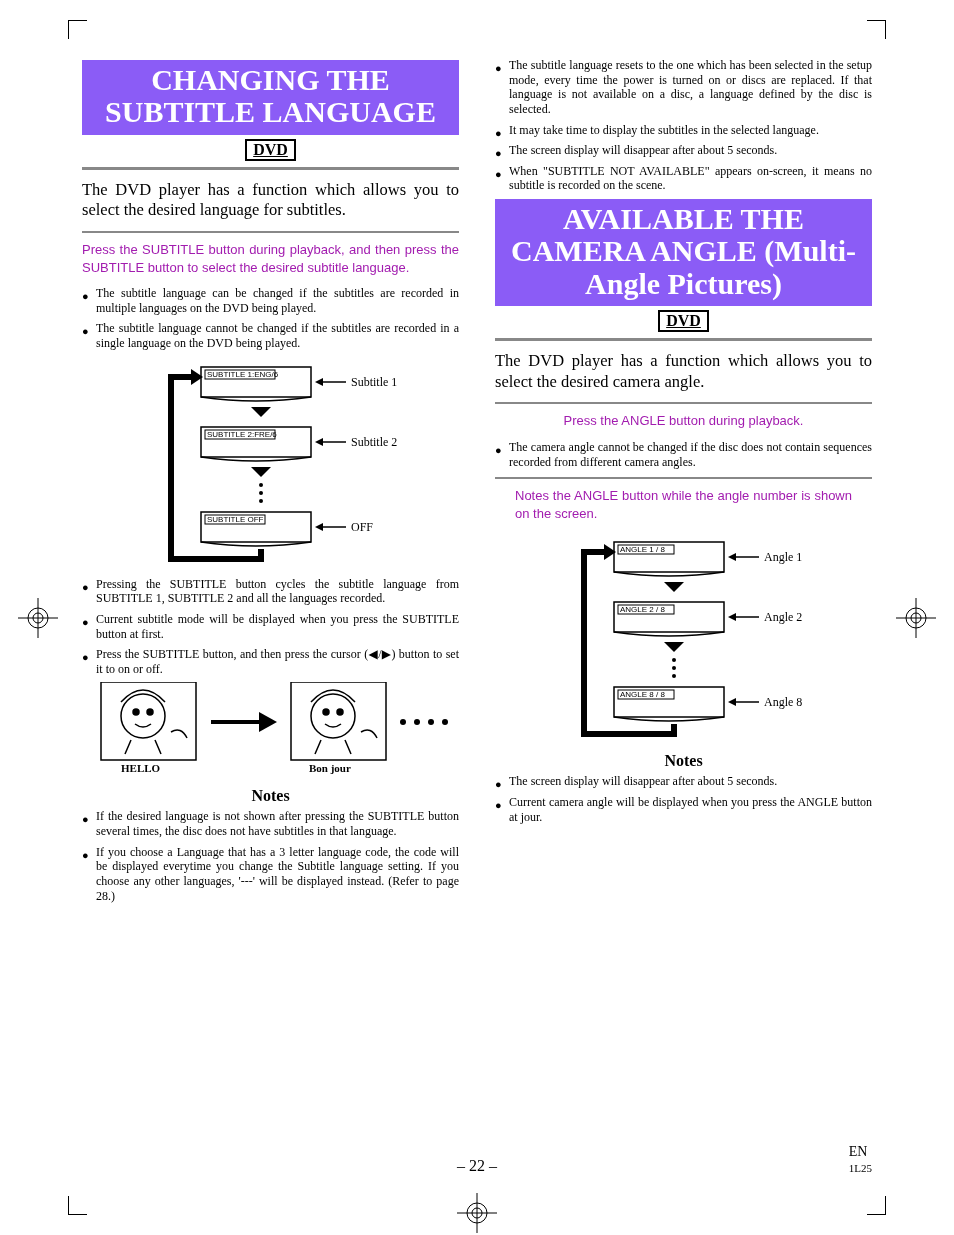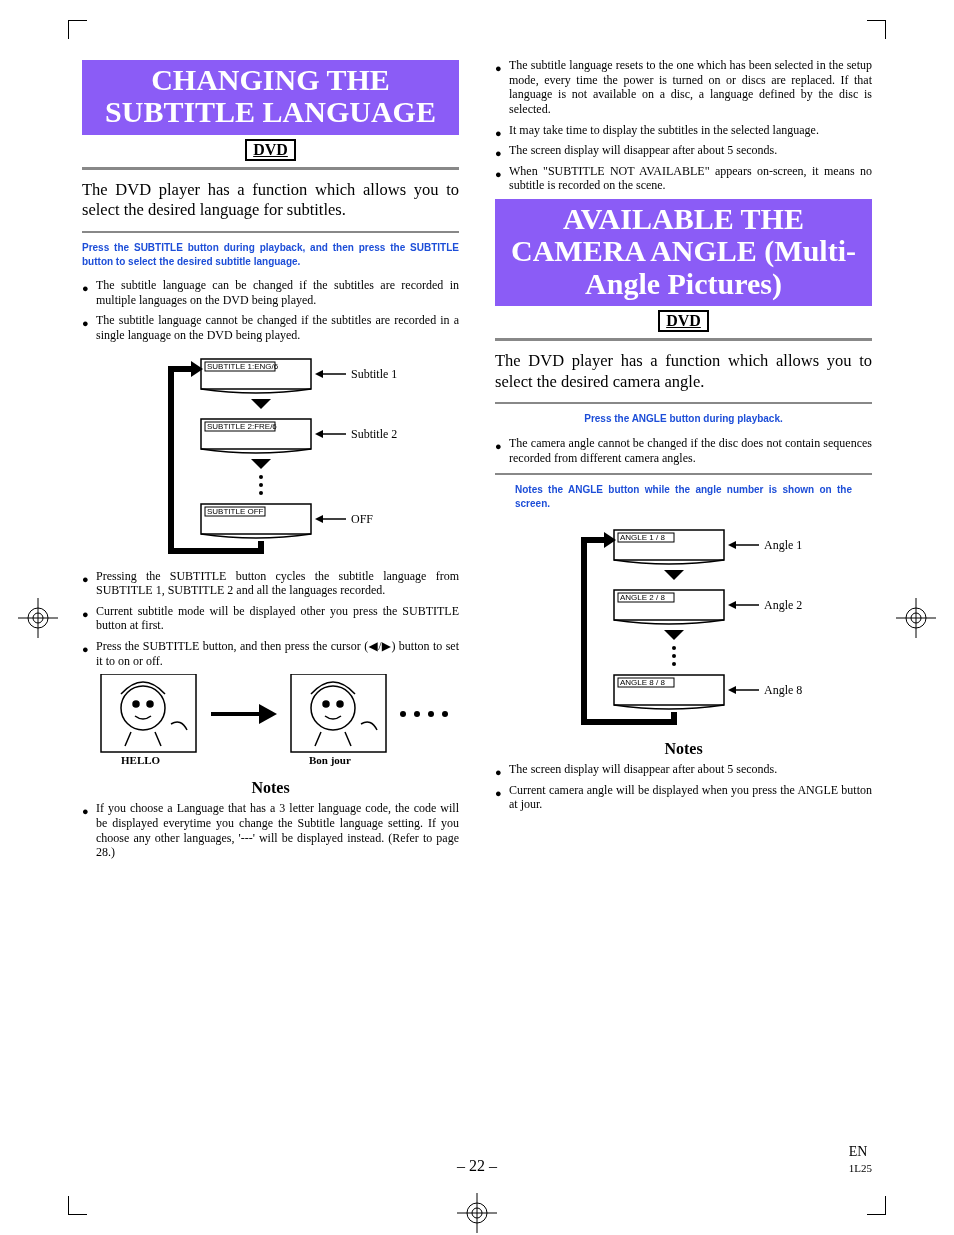--- a/index.html
+++ b/index.html
@@ -71,23 +71,23 @@
     margin: 8px 0 8px 0;
   }
   .para {
     font-size: 16.5px;
     text-align: justify;
     line-height: 1.25;
     margin: 0 0 10px 0;
   }
   .instr {
     font-family: Arial, Helvetica, sans-serif;
-    font-weight: bold;
-    color: #1d4ed8;
-    font-size: 10px;
+    font-weight: normal;
+    color: #a21caf;
+    font-size: 13px;
     text-align: justify;
     line-height: 1.35;
     margin: 0 0 10px 0;
   }
   ul.bullets {
     list-style: none;
     padding: 0;
     margin: 0 0 6px 0;
   }
   ul.bullets > li {
@@ -225,21 +225,21 @@
           <line x1="235" y1="170" x2="210" y2="170"></line>
             <polygon points="212,166 204,170 212,174" fill="#000" stroke="none"></polygon>
         </g>
         <text x="240" y="29" font-size="12">Subtitle 1</text>
         <text x="240" y="89" font-size="12">Subtitle 2</text>
         <text x="240" y="174" font-size="12">OFF</text>
       </svg>
 
       <ul class="bullets">
         <li>Pressing the SUBTITLE button cycles the subtitle language from SUBTITLE 1, SUBTITLE 2 and all the languages recorded.</li>
-        <li>Current subtitle mode will be displayed other you press the SUBTITLE button at first.</li>
+        <li>Current subtitle mode will be displayed when you press the SUBTITLE button at first.</li>
         <li>Press the SUBTITLE button, and then press the cursor (◀/▶) button to set it to on or off.</li>
       </ul>
 
       <svg class="diagram" width="360" height="95">
         <g stroke="#000" fill="none" stroke-width="1.5">
           <g transform="translate(10,0)">
             <rect x="0" y="0" width="95" height="78"></rect>
             <circle cx="42" cy="34" r="22"></circle>
             <circle cx="35" cy="30" r="3" fill="#000"></circle>
               <circle cx="49" cy="30" r="3" fill="#000"></circle>
@@ -264,20 +264,21 @@
           <text x="218" y="90" font-size="11" font-weight="bold" stroke="none" fill="#000">Bon jour</text>
           <circle cx="312" cy="40" r="3" fill="#000" stroke="none"></circle>
             <circle cx="326" cy="40" r="3" fill="#000" stroke="none"></circle>
             <circle cx="340" cy="40" r="3" fill="#000" stroke="none"></circle>
             <circle cx="354" cy="40" r="3" fill="#000" stroke="none"></circle>
         </g>
       </svg>
 
       <div class="notes-h">Notes</div>
       <ul class="bullets">
+        <li>If the desired language is not shown after pressing the SUBTITLE button several times, the disc does not have subtitles in that language.</li>
         <li>If you choose a Language that has a 3 letter language code, the code will be displayed everytime you change the Subtitle language setting. If you choose any other languages, '---' will be displayed instead. (Refer to page 28.)</li>
       </ul>
     </div>
 
     <div class="col">
       <ul class="bullets">
         <li>The subtitle language resets to the one which has been selected in the setup mode, every time the power is turned on or discs are replaced. If that language is not available on a disc, a language defined by the disc is selected.</li>
         <li>It may take time to display the subtitles in the selected language.</li>
         <li>The screen display will disappear after about 5 seconds.</li>
         <li>When "SUBTITLE NOT AVAILABLE" appears on-screen, it means no subtitle is recorded on the scene.</li>

